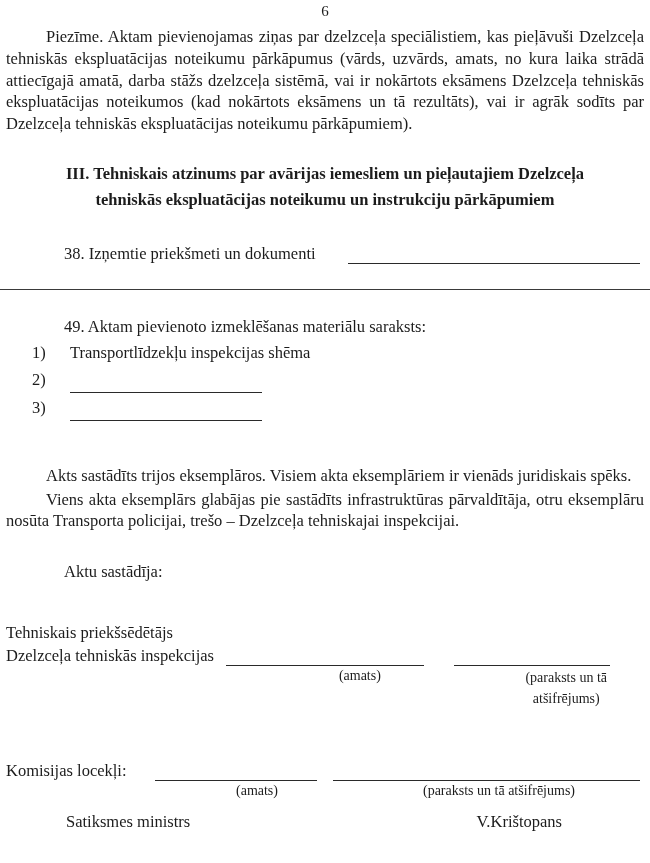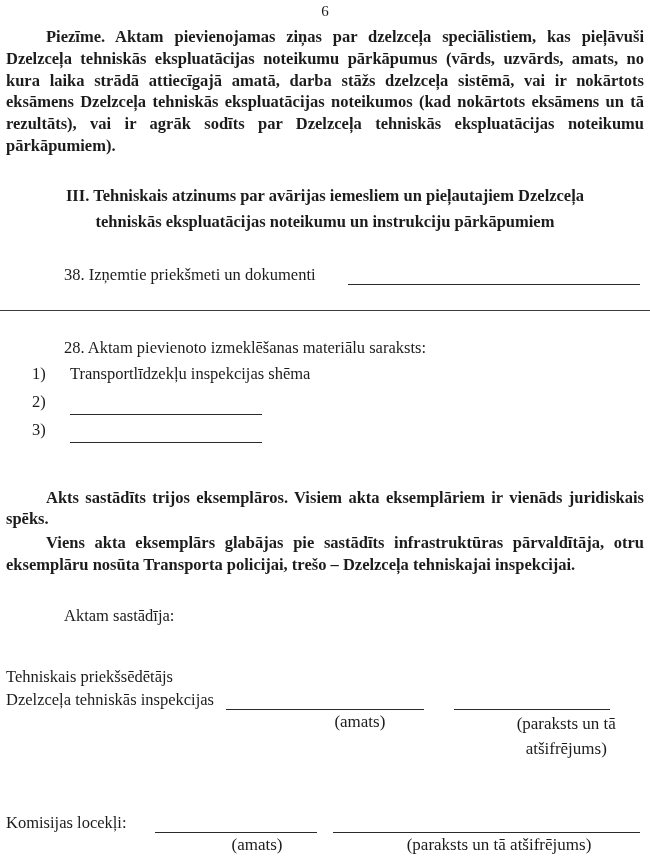--- a/index.html
+++ b/index.html
@@ -4,21 +4,21 @@
 <style>
   html,body{margin:0;padding:0;background:#ffffff;}
   body{
     width:650px;height:863px;
     font-family:"Liberation Serif", serif;
     font-size:16.5px;color:#1c1c1c;
     overflow:hidden;
   }
   .page{box-sizing:border-box;width:650px;height:863px;padding:3px 6px 8px 6px;}
   .page-number{text-align:center;font-size:15px;}
-  .para{margin:0;text-align:justify;line-height:1.32;font-weight:bold;}
+  .para{margin:0;text-align:justify;line-height:1.32;}
   .para.indent{text-indent:40px;}
   .note{margin-top:6px;}
   .heading{
     margin:26px 42px 0 42px;
     text-align:center;font-weight:bold;font-size:16.5px;line-height:1.6;
   }
   .row{display:flex;align-items:flex-end;}
   .item38{margin-top:30px;}
   .item38 .lbl{margin-left:58px;white-space:nowrap;}
   .blank{display:inline-block;border-bottom:1px solid #2a2a2a;height:1.05em;}
@@ -32,21 +32,21 @@
   .p-copies{margin-top:44px;}
   .p-dist{margin-top:2px;}
   .prepared{margin:30px 0 0 58px;}
   .sig-chairman{margin-top:40px;}
   .sig-line1{line-height:1.35;}
   .sig-line2{margin-top:2px;}
   .sig-line2 .lbl{white-space:nowrap;}
   .sig-line2 .b1{width:198px;margin-left:12px;}
   .sig-line2 .gap{width:30px;}
   .sig-line2 .b2{width:156px;}
-  .caption-row{display:flex;align-items:flex-start;font-size:17px;margin-top:2px;}
+  .caption-row{display:flex;align-items:flex-start;font-size:14px;margin-top:2px;}
   .cap{text-align:center;}
   .chair-caps .sp{width:256px;}
   .chair-caps .c1{width:198px;}
   .chair-caps .gap{width:30px;}
   .chair-caps .c2{width:156px;display:flex;justify-content:center;}
   .chair-caps .c2 .inner{width:112px;text-align:center;line-height:1.45;}
   .sig-members{margin-top:52px;}
   .sig-members .lbl{white-space:nowrap;}
   .sig-members .b1{width:162px;margin-left:28px;}
   .sig-members .gap{width:16px;}
@@ -70,42 +70,42 @@
 
   <div class="heading">III. Tehniskais atzinums par avārijas iemesliem un pieļautajiem Dzelzceļa tehniskās ekspluatācijas noteikumu un instrukciju pārkāpumiem</div>
 
   <div class="row item38">
     <span class="lbl">38. Izņemtie priekšmeti un dokumenti</span>
     <span class="blank"></span>
   </div>
 
   <hr class="ruler">
 
-  <div class="item39-label">28. Aktam pievienoto izmeklēšanas materiālu saraksts:</div>
+  <div class="item39-label">49. Aktam pievienoto izmeklēšanas materiālu saraksts:</div>
 
   <div class="list39">
     <div class="li">
       <span class="num">1)</span>
       <span class="txt">Transportlīdzekļu inspekcijas shēma</span>
     </div>
     <div class="li">
       <span class="num">2)</span>
       <span class="blank"></span>
     </div>
     <div class="li">
       <span class="num">3)</span>
       <span class="blank"></span>
     </div>
   </div>
 
   <p class="para indent p-copies">Akts sastādīts trijos eksemplāros. Visiem akta eksemplāriem ir vienāds juridiskais spēks.</p>
 
   <p class="para indent p-dist">Viens akta eksemplārs glabājas pie sastādīts infrastruktūras pārvaldītāja, otru eksemplāru nosūta Transporta policijai, trešo – Dzelzceļa tehniskajai inspekcijai.</p>
 
-  <div class="prepared">Aktam sastādīja:</div>
+  <div class="prepared">Aktu sastādīja:</div>
 
   <div class="sig-chairman">
     <div class="sig-line1">Tehniskais priekšsēdētājs</div>
     <div class="row sig-line2">
       <span class="lbl">Dzelzceļa tehniskās inspekcijas</span>
       <span class="blank b1"></span>
       <span class="gap"></span>
       <span class="blank b2"></span>
     </div>
     <div class="caption-row chair-caps">

